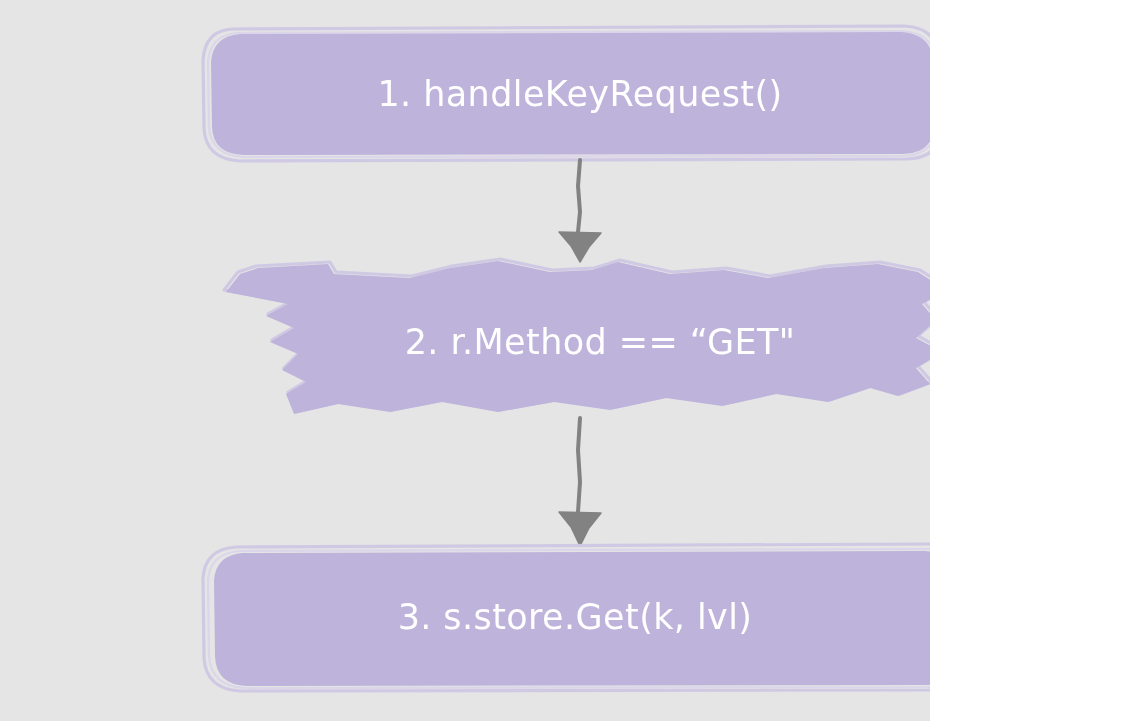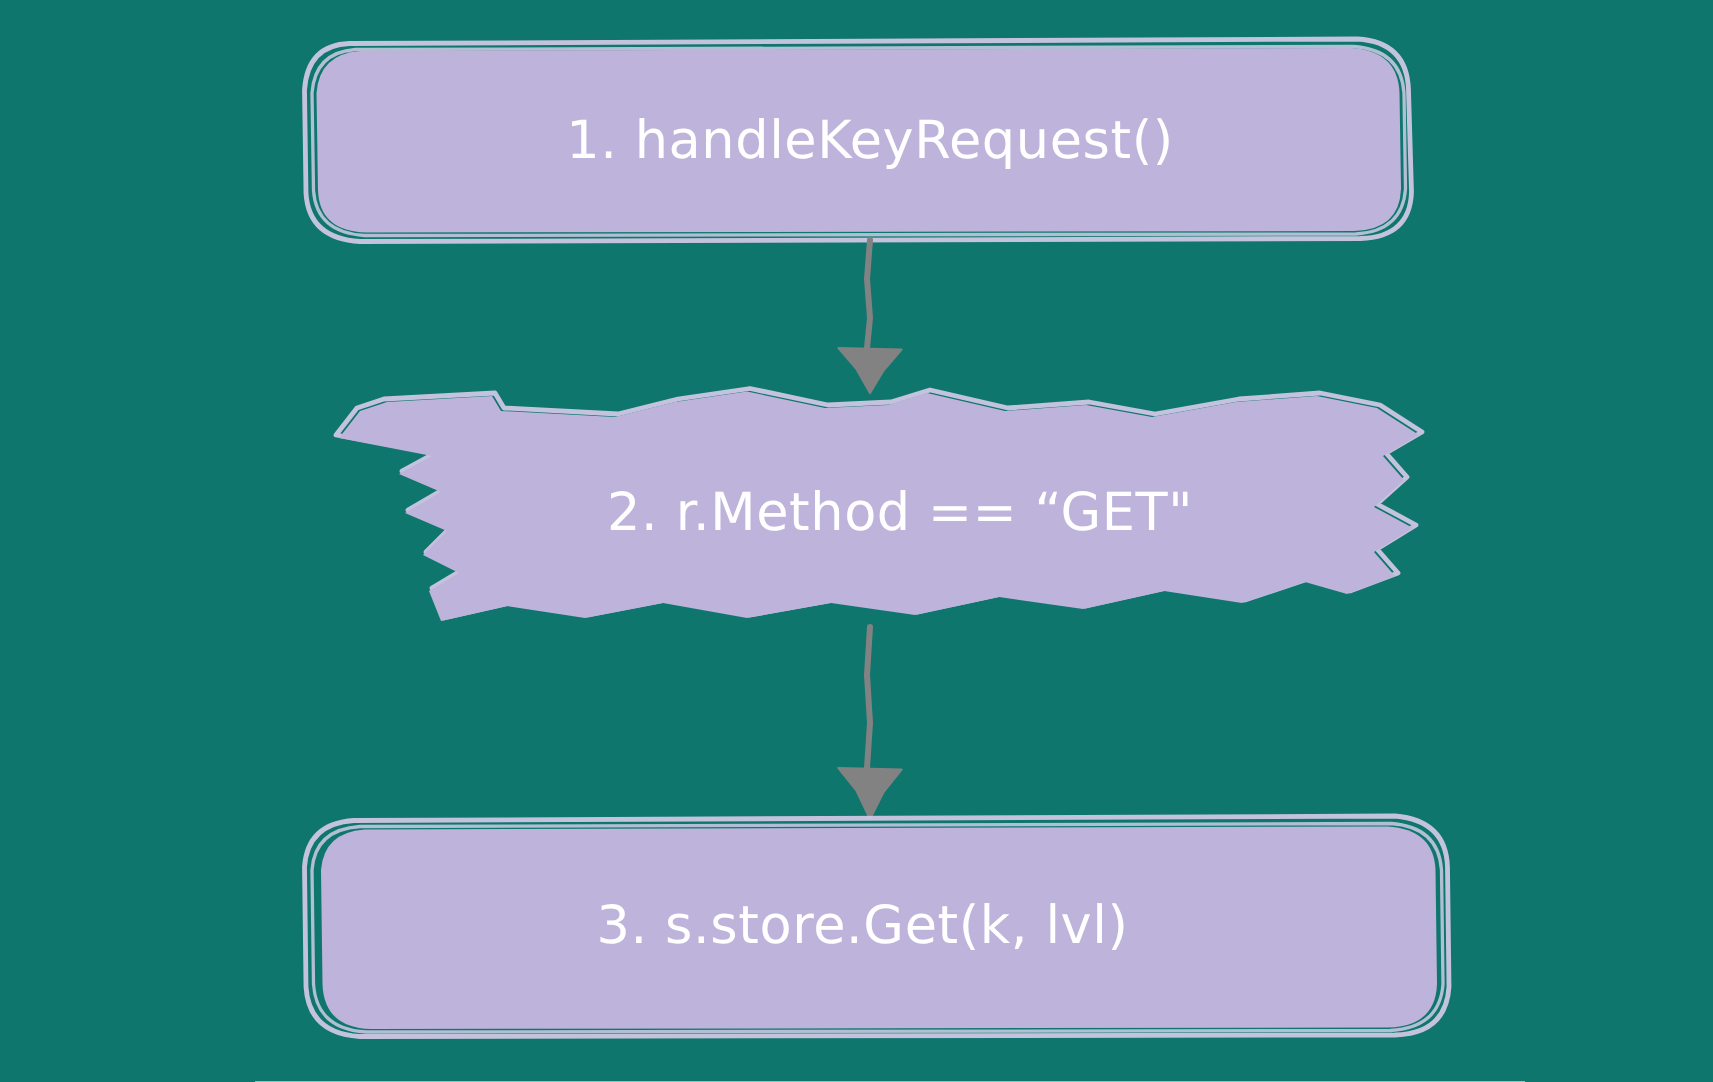--- a/index.html
+++ b/index.html
@@ -6,23 +6,23 @@
   html, body {
     margin: 0;
     padding: 0;
     background: #ffffff;
   }
   body {
     font-family: "DejaVu Sans", sans-serif;
   }
   #canvas {
     position: relative;
-    width: 1142px;
+    width: 930px;
     height: 721px;
-    background: #0f766e;
+    background: #e5e5e5;
     overflow: hidden;
   }
   #diagram-svg {
     position: absolute;
     left: 0;
     top: 0;
     width: 1142px;
     height: 721px;
     display: block;
   }

